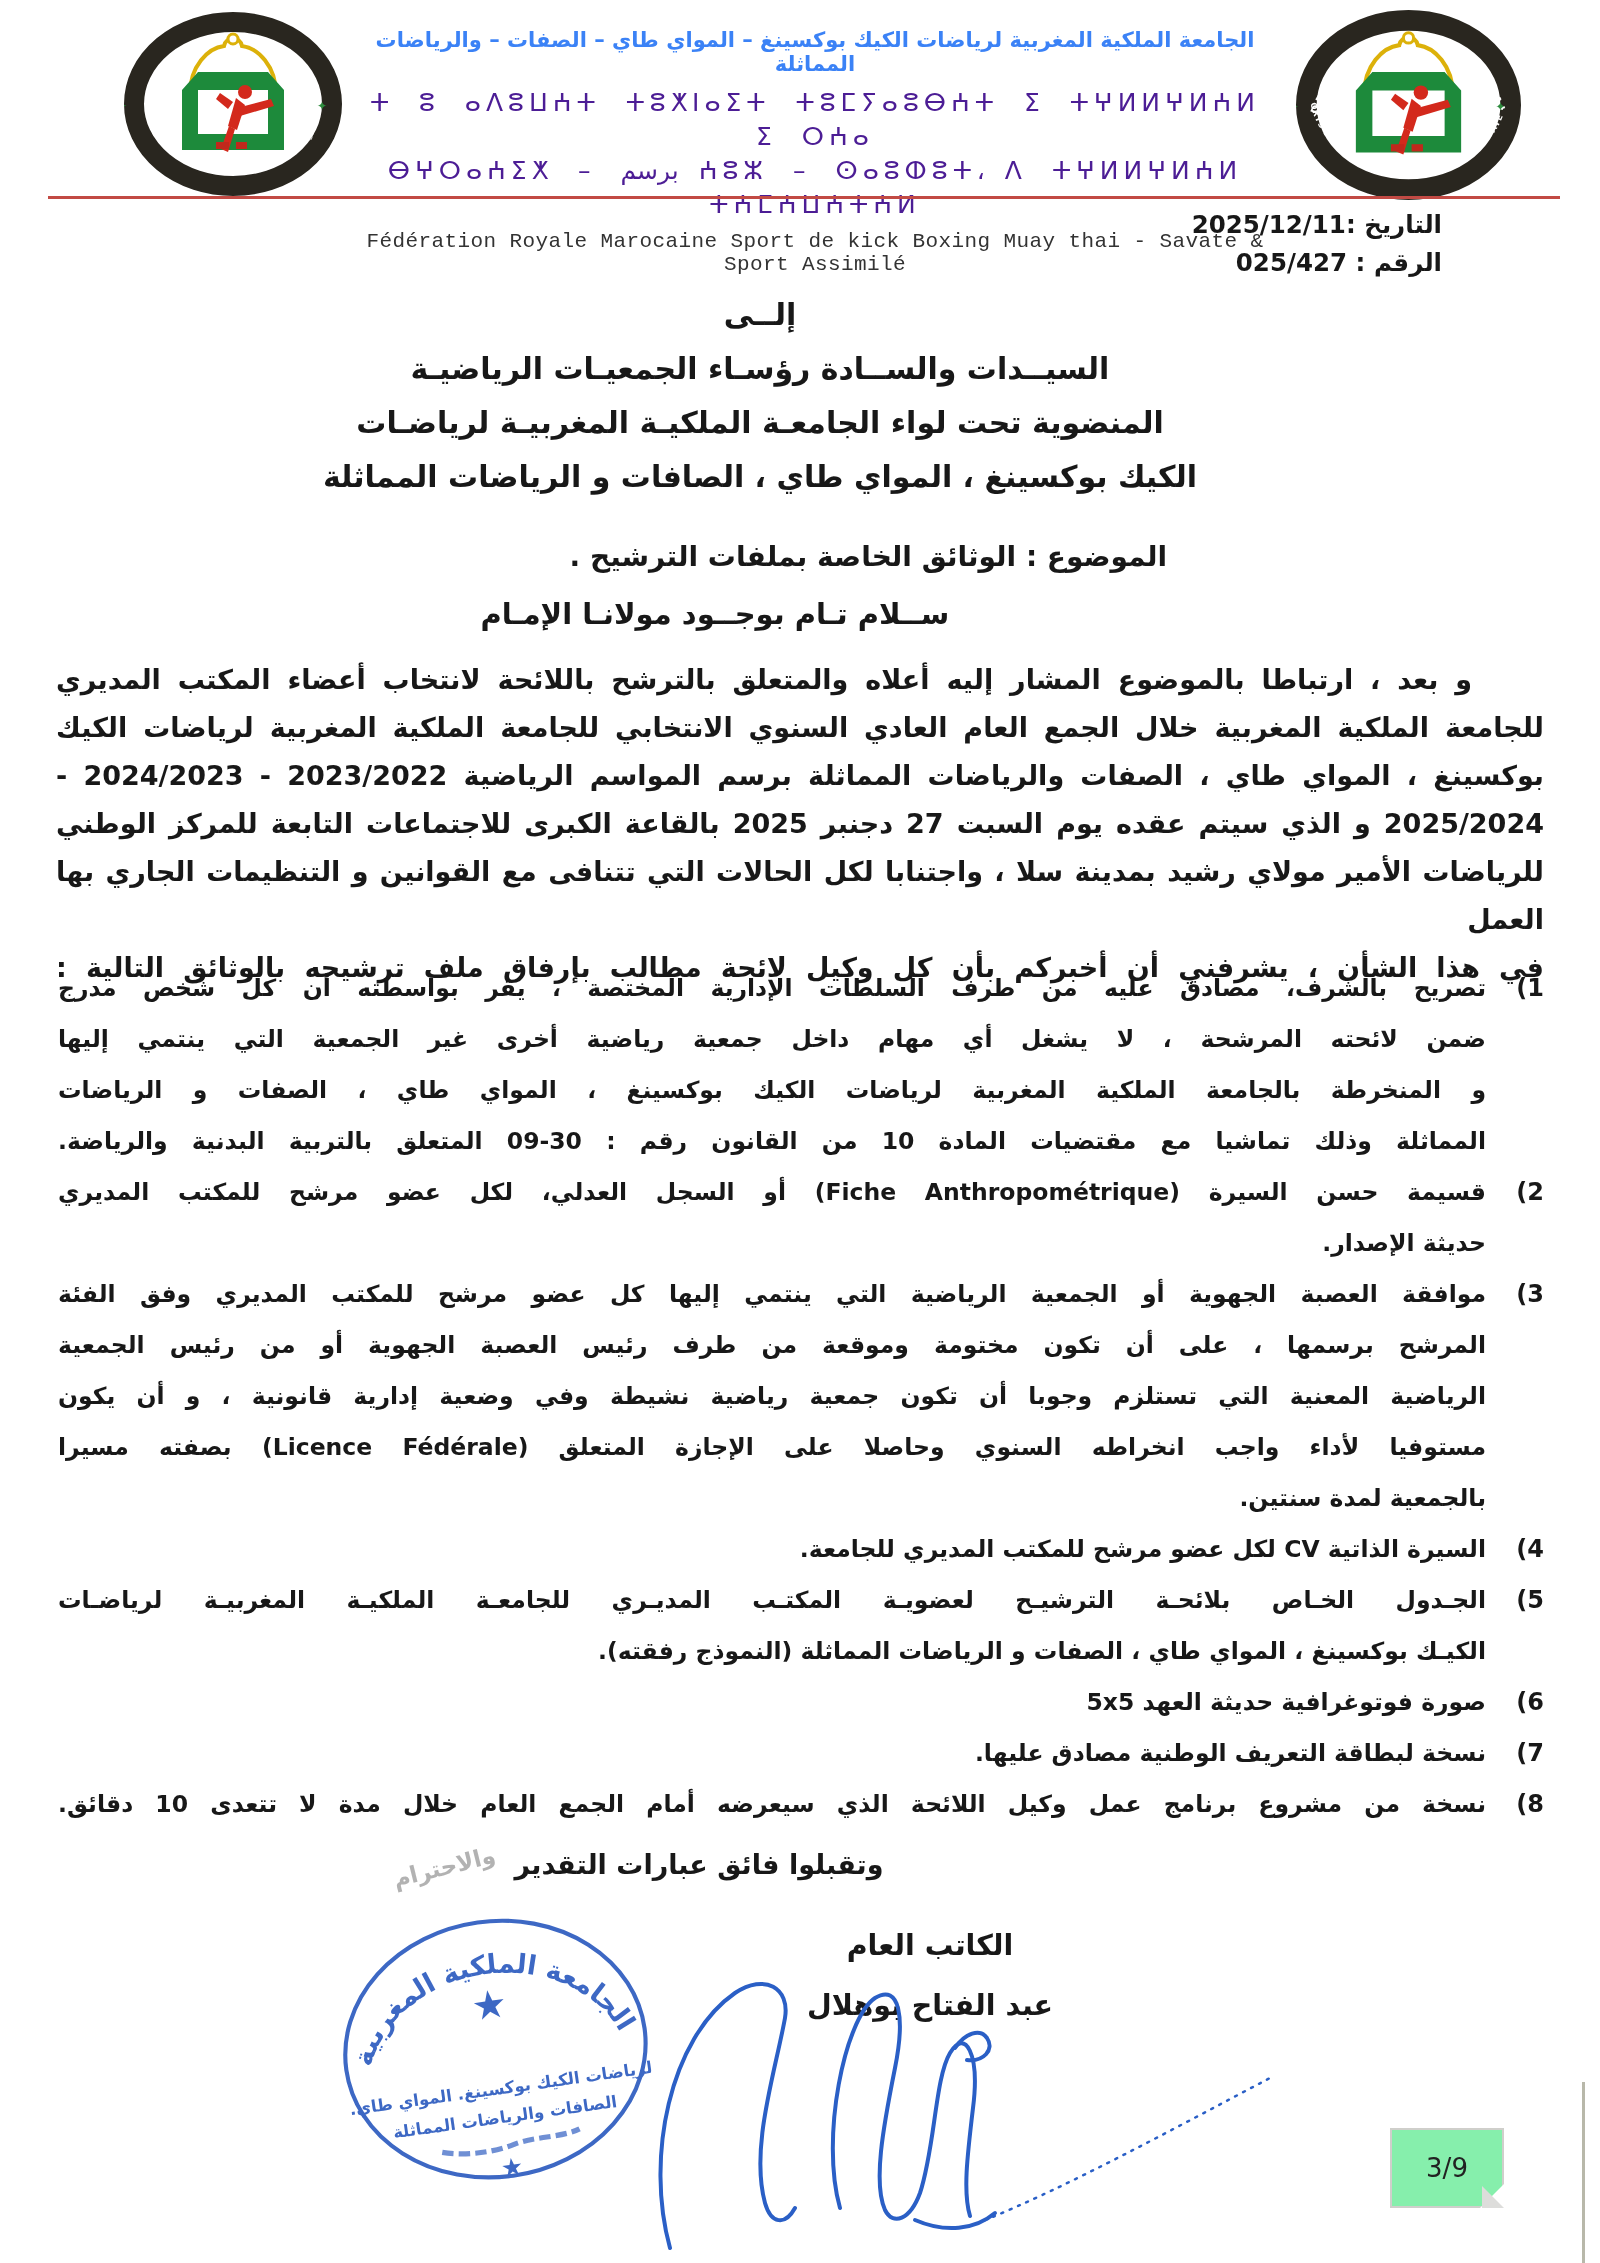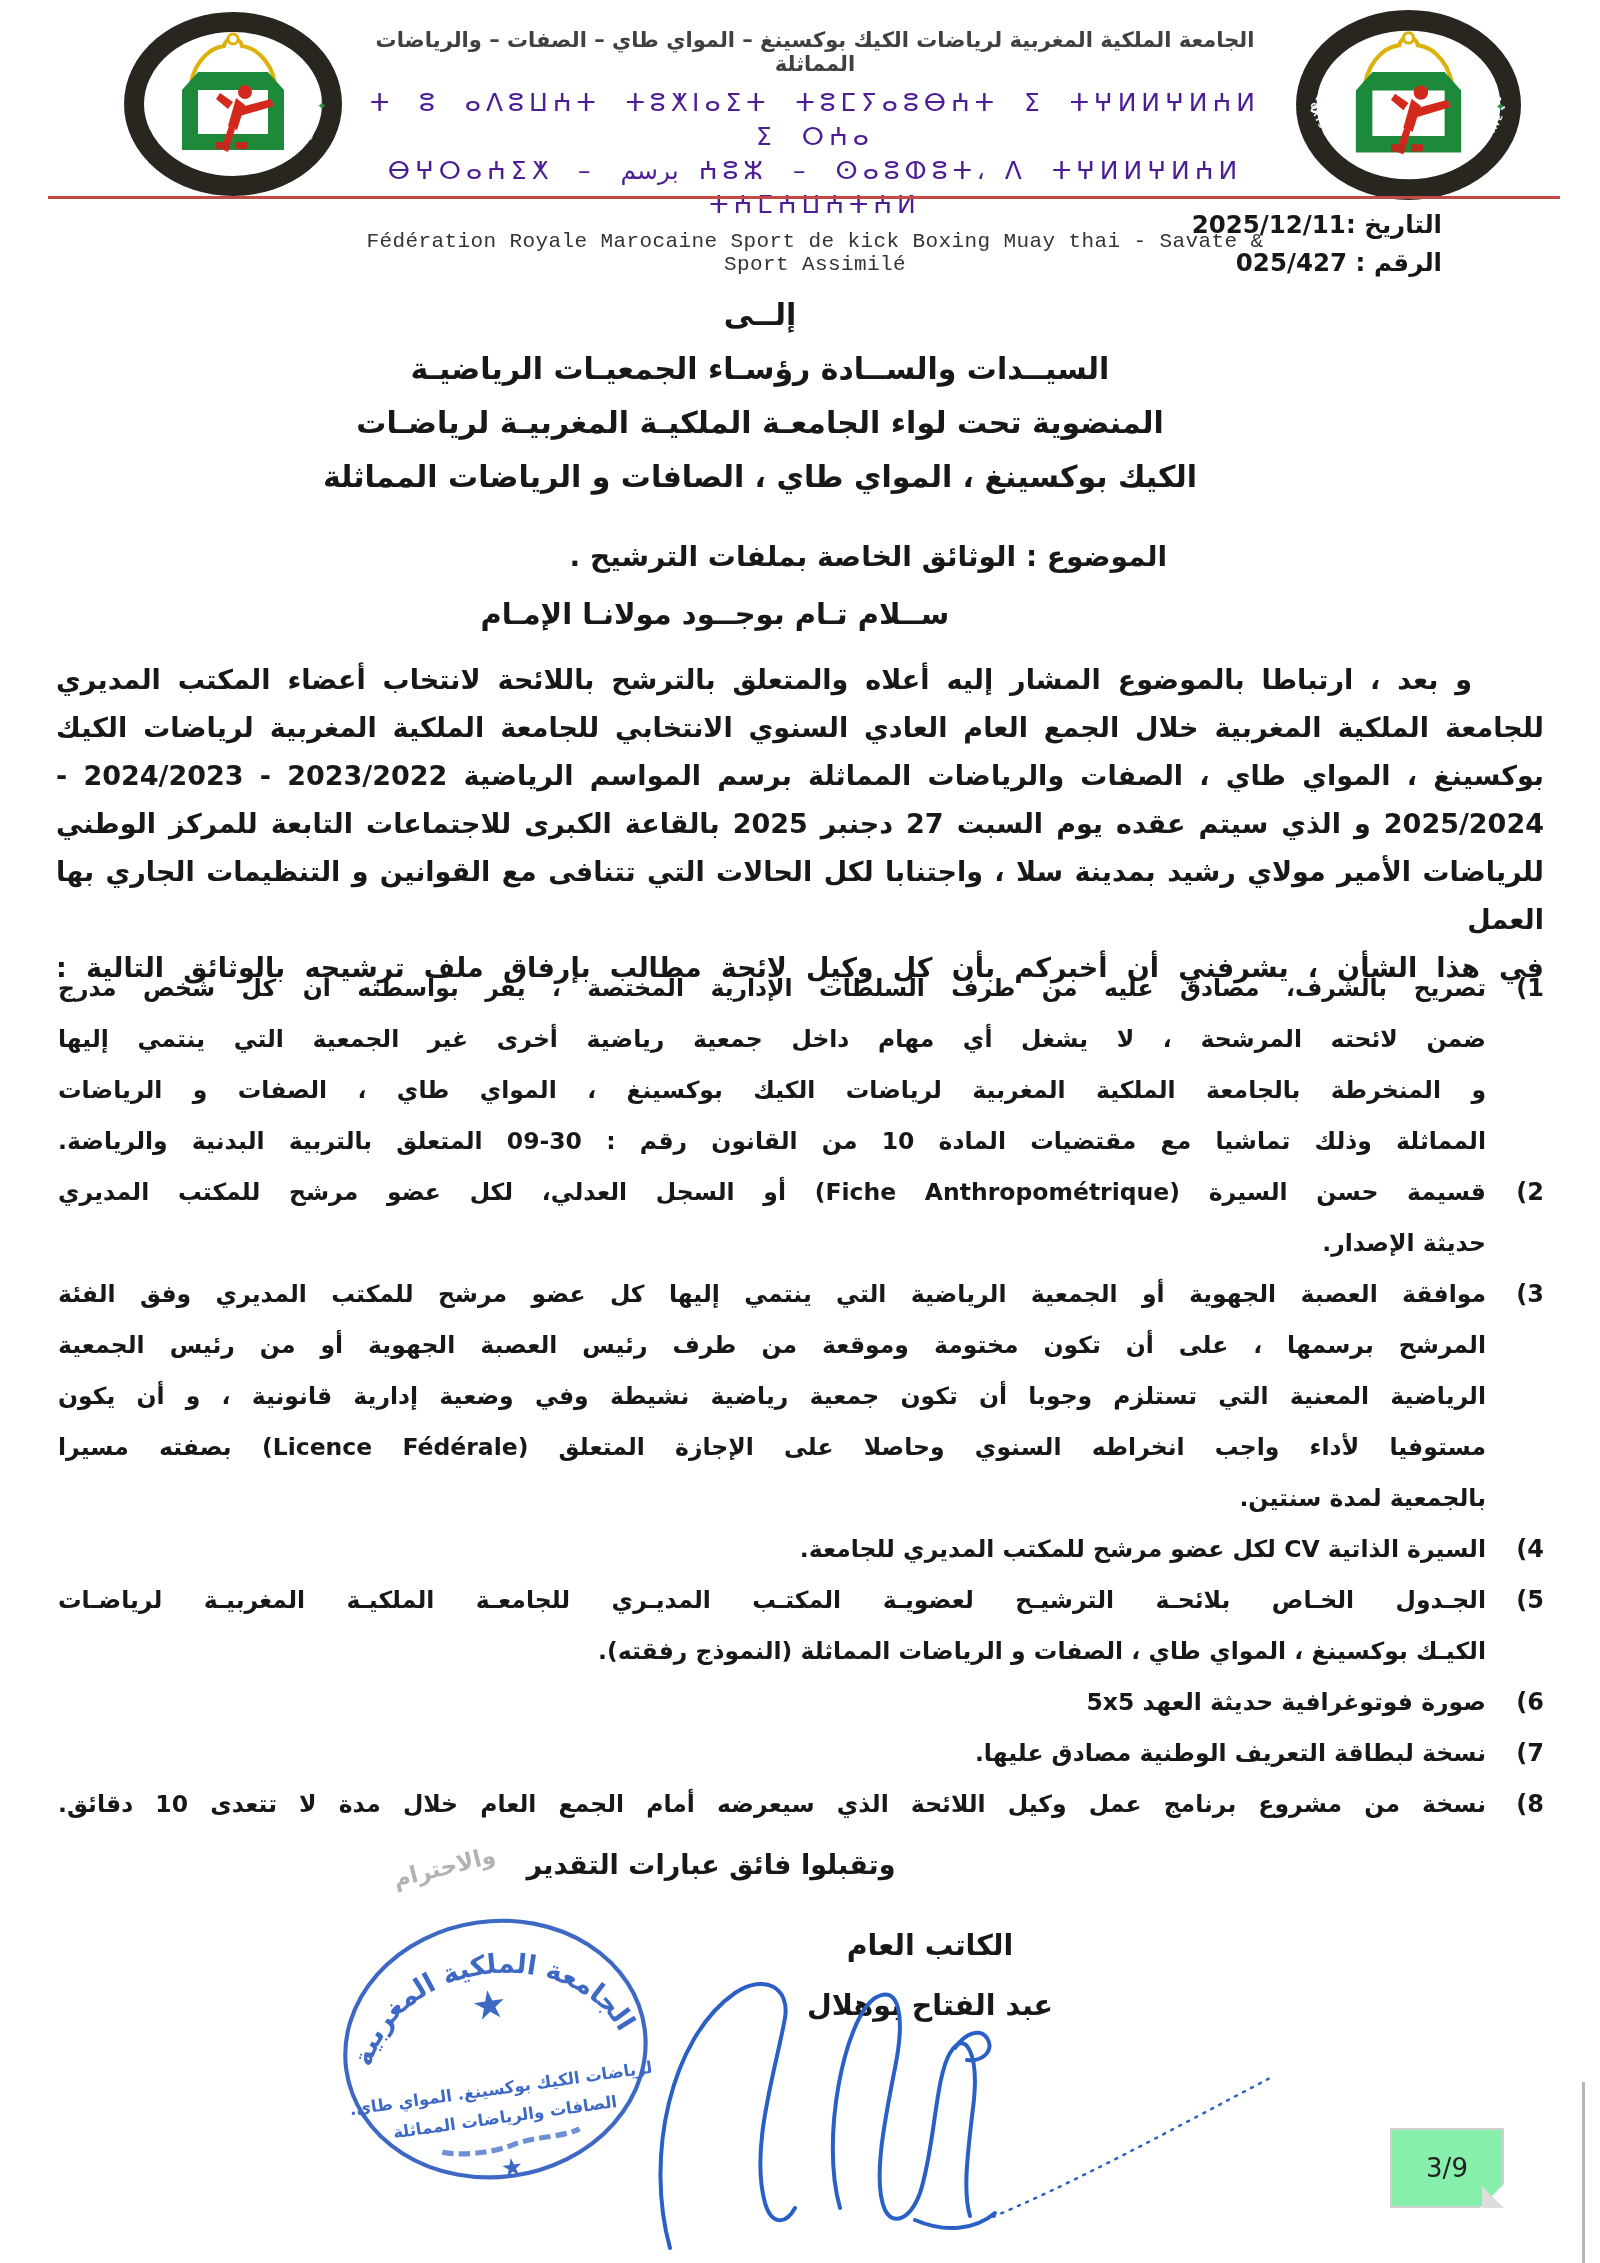--- a/index.html
+++ b/index.html
@@ -5,21 +5,21 @@
   html,body{margin:0;padding:0;background:#fff;}
   .page{
     position:relative;width:1600px;height:2263px;background:#ffffff;overflow:hidden;
     font-family:"DejaVu Sans",sans-serif;direction:rtl;color:#181818;
   }
   
   .logo{position:absolute;}
   .logo-left{left:124px;top:12px;}
   .logo-right{left:1296px;top:10px;}
   .head-center{position:absolute;left:350px;top:28px;width:930px;text-align:center;}
-  .head-arabic{font-size:21px;font-weight:700;color:#404040;letter-spacing:.5px;direction:rtl;}
+  .head-arabic{font-size:21px;font-weight:700;color:#3b82f6;letter-spacing:.5px;direction:rtl;}
   .tifinagh{direction:ltr;font-size:25px;font-weight:400;color:#4c1d95;letter-spacing:5px;word-spacing:12px;line-height:34px;margin-top:10px;}
   .tifinagh2{margin-top:0;}
   .head-french{direction:ltr;font-size:21px;color:#333;letter-spacing:.4px;margin-top:8px;font-family:Liberation Mono, monospace;}
   .red-rule{position:absolute;left:48px;top:196px;width:1512px;height:3px;background:#c24a44;}
   
   .meta{position:absolute;right:158px;top:206px;text-align:right;font-size:24.5px;font-weight:700;line-height:38px;}
   .meta bdi{font-weight:700;}
   
   .recipient{position:absolute;left:0;top:288px;width:1520px;text-align:center;font-weight:700;font-size:30px;}
   .recipient .line{line-height:54px;}
@@ -31,21 +31,21 @@
   .bodypar .line{line-height:48px;text-align:justify;text-align-last:justify;}
   .bodypar .line.first{padding-right:72px;}
   
   .reqs{position:absolute;left:58px;right:56px;top:963px;font-size:23.5px;font-weight:700;}
   .req{display:flex;flex-direction:row;}
   .marker{width:52px;flex:none;direction:ltr;text-align:right;line-height:51px;font-size:24px;}
   .req-body{flex:1;min-width:0;padding-right:6px;}
   .req-body .bline{line-height:51px;text-align:justify;text-align-last:justify;}
   .req-body .bline.last{text-align-last:right;}
   
-  .closing{position:absolute;left:16px;top:1849px;width:1390px;text-align:center;font-size:27px;font-weight:700;}
+  .closing{position:absolute;left:4px;top:1849px;width:1390px;text-align:center;font-size:27px;font-weight:700;}
   .ghost{position:absolute;left:392px;top:1854px;font-size:23px;color:#4a4a4a;opacity:.42;transform:rotate(-14deg);font-weight:700;}
   .sigblock{position:absolute;left:640px;top:1916px;width:580px;text-align:center;font-size:28.5px;font-weight:700;line-height:60px;}
   .sig-svg{position:absolute;left:615px;top:1958px;}
   .stamp{position:absolute;left:330px;top:1896px;transform:rotate(-8deg);opacity:.92;}
   
   .pagenum{position:absolute;left:1390px;top:2128px;width:114px;height:80px;background:#86efac;border:2px solid #cfcfcb;box-sizing:border-box;display:flex;align-items:center;justify-content:center;font-size:26px;color:#222;direction:ltr;}
   .pagenum .fold{position:absolute;right:-2px;bottom:-2px;width:0;height:0;border-style:solid;border-width:0 0 24px 24px;border-color:transparent transparent #fff transparent;}
   .pagenum .fold::after{content:'';position:absolute;left:-22px;top:2px;width:0;height:0;border-style:solid;border-width:22px 0 0 22px;border-color:transparent transparent transparent #dddddb;}
   .scanline{position:absolute;left:1582px;top:2082px;width:3px;height:181px;background:#b8b8aa;}
 </style>

